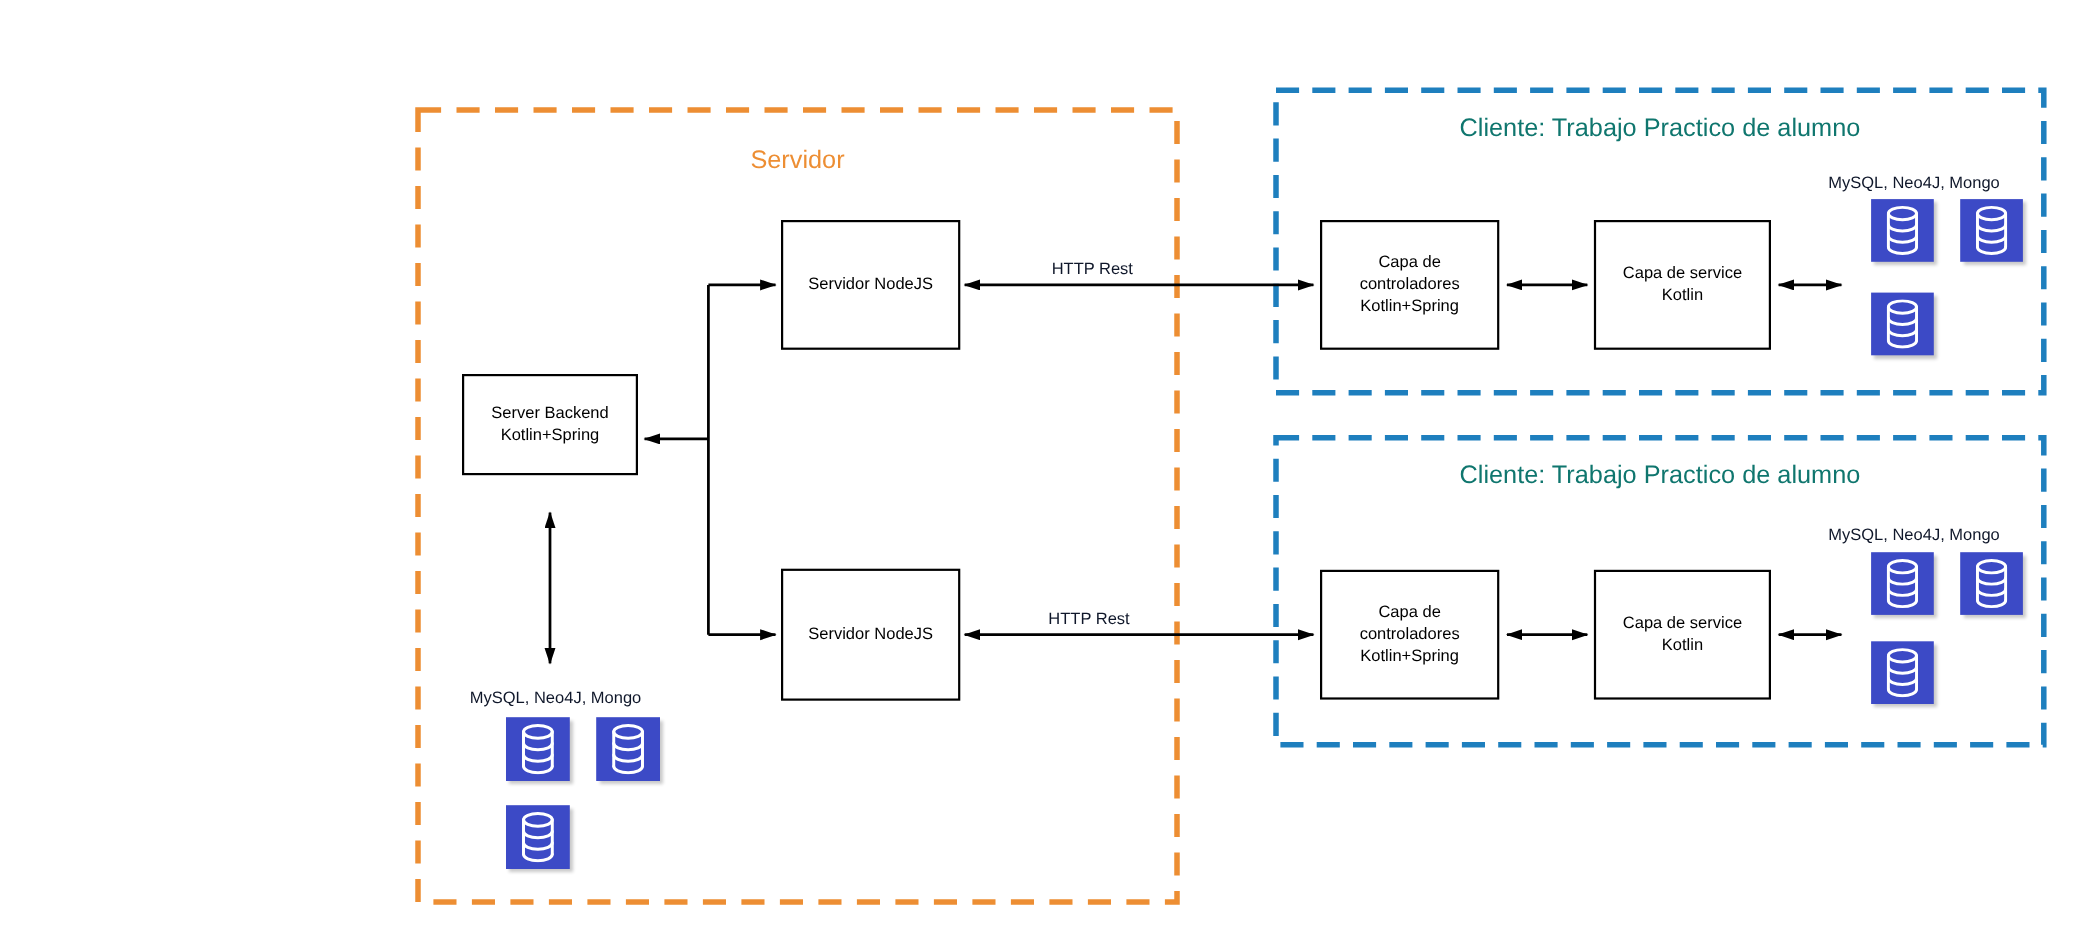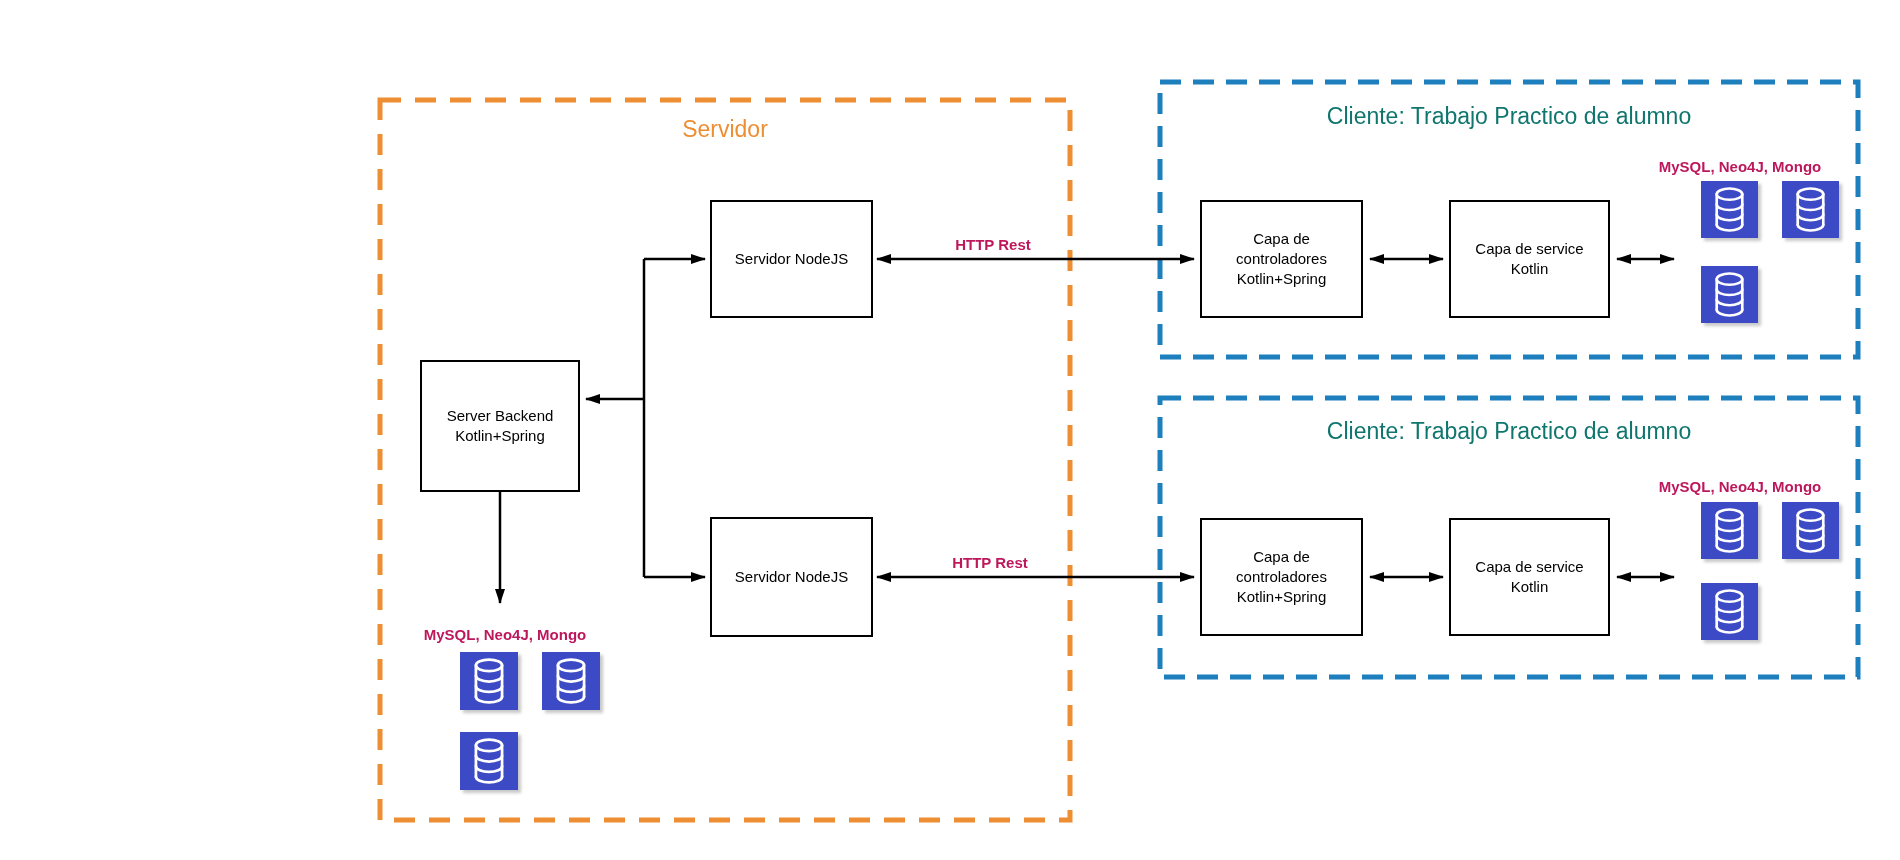--- a/index.html
+++ b/index.html
@@ -25,25 +25,24 @@
   .group-title{
     position:absolute;
     font-size:23px;
     text-align:center;
     z-index:2;
   }
   .title-orange{color:#ED8E33;}
   .title-blue{color:#0f766e;}
   .small-label{
     position:absolute;
-    font-size:15px;color:#be185d;
+    font-size:15px;color:#0f172a;
     text-align:center;
     z-index:4;
     background:transparent;
-    font-weight:bold;
   }
   .db-icon{
     position:absolute;
     background:#3C4AC6;
     box-shadow:3px 3px 3px rgba(0,0,0,0.22);
     display:flex;align-items:center;justify-content:center;
     z-index:3;
   }
   .db-icon svg{display:block;}
   svg.wires{z-index:1;}
@@ -74,25 +73,25 @@
     <path d="M877,259 H1194" fill="none" stroke="#000000" stroke-width="2.5" marker-start="url(#arr)" marker-end="url(#arr)"></path>
     <path d="M877,577 H1194" fill="none" stroke="#000000" stroke-width="2.5" marker-start="url(#arr)" marker-end="url(#arr)"></path>
 
     <path d="M1370,259 H1443" fill="none" stroke="#000000" stroke-width="2.5" marker-start="url(#arr)" marker-end="url(#arr)"></path>
     <path d="M1617,259 H1674" fill="none" stroke="#000000" stroke-width="2.5" marker-start="url(#arr)" marker-end="url(#arr)"></path>
 
     <path d="M1370,577 H1443" fill="none" stroke="#000000" stroke-width="2.5" marker-start="url(#arr)" marker-end="url(#arr)"></path>
     <path d="M1617,577 H1674" fill="none" stroke="#000000" stroke-width="2.5" marker-start="url(#arr)" marker-end="url(#arr)"></path>
   </svg>
 
-  <div class="group-title title-orange" style="left:575px;top:116px;width:300px;">Servidor</div>
+  <div class="group-title title-orange" style="left:575px;top:132px;width:300px;">Servidor</div>
   <div class="group-title title-blue" style="left:1160px;top:103px;width:698px;">Cliente: Trabajo Practico de alumno</div>
   <div class="group-title title-blue" style="left:1160px;top:418px;width:698px;">Cliente: Trabajo Practico de alumno</div>
 
-  <div class="node" style="left:420px;top:340px;width:160px;height:132px;margin-top:20px;">Server Backend
+  <div class="node" style="left:420px;top:340px;width:160px;height:92px;">Server Backend
 Kotlin+Spring</div>
   <div class="node" style="left:710px;top:200px;width:163px;height:118px;">Servidor NodeJS</div>
   <div class="node" style="left:710px;top:517px;width:163px;height:120px;">Servidor NodeJS</div>
 
   <div class="small-label" style="left:903px;top:236px;width:180px;">HTTP Rest</div>
   <div class="small-label" style="left:900px;top:554px;width:180px;">HTTP Rest</div>
 
   <div class="small-label" style="left:405px;top:626px;width:200px;">MySQL, Neo4J, Mongo</div>
 
   <div class="db-icon" style="left:460px;top:652px;width:58px;height:58px;">

